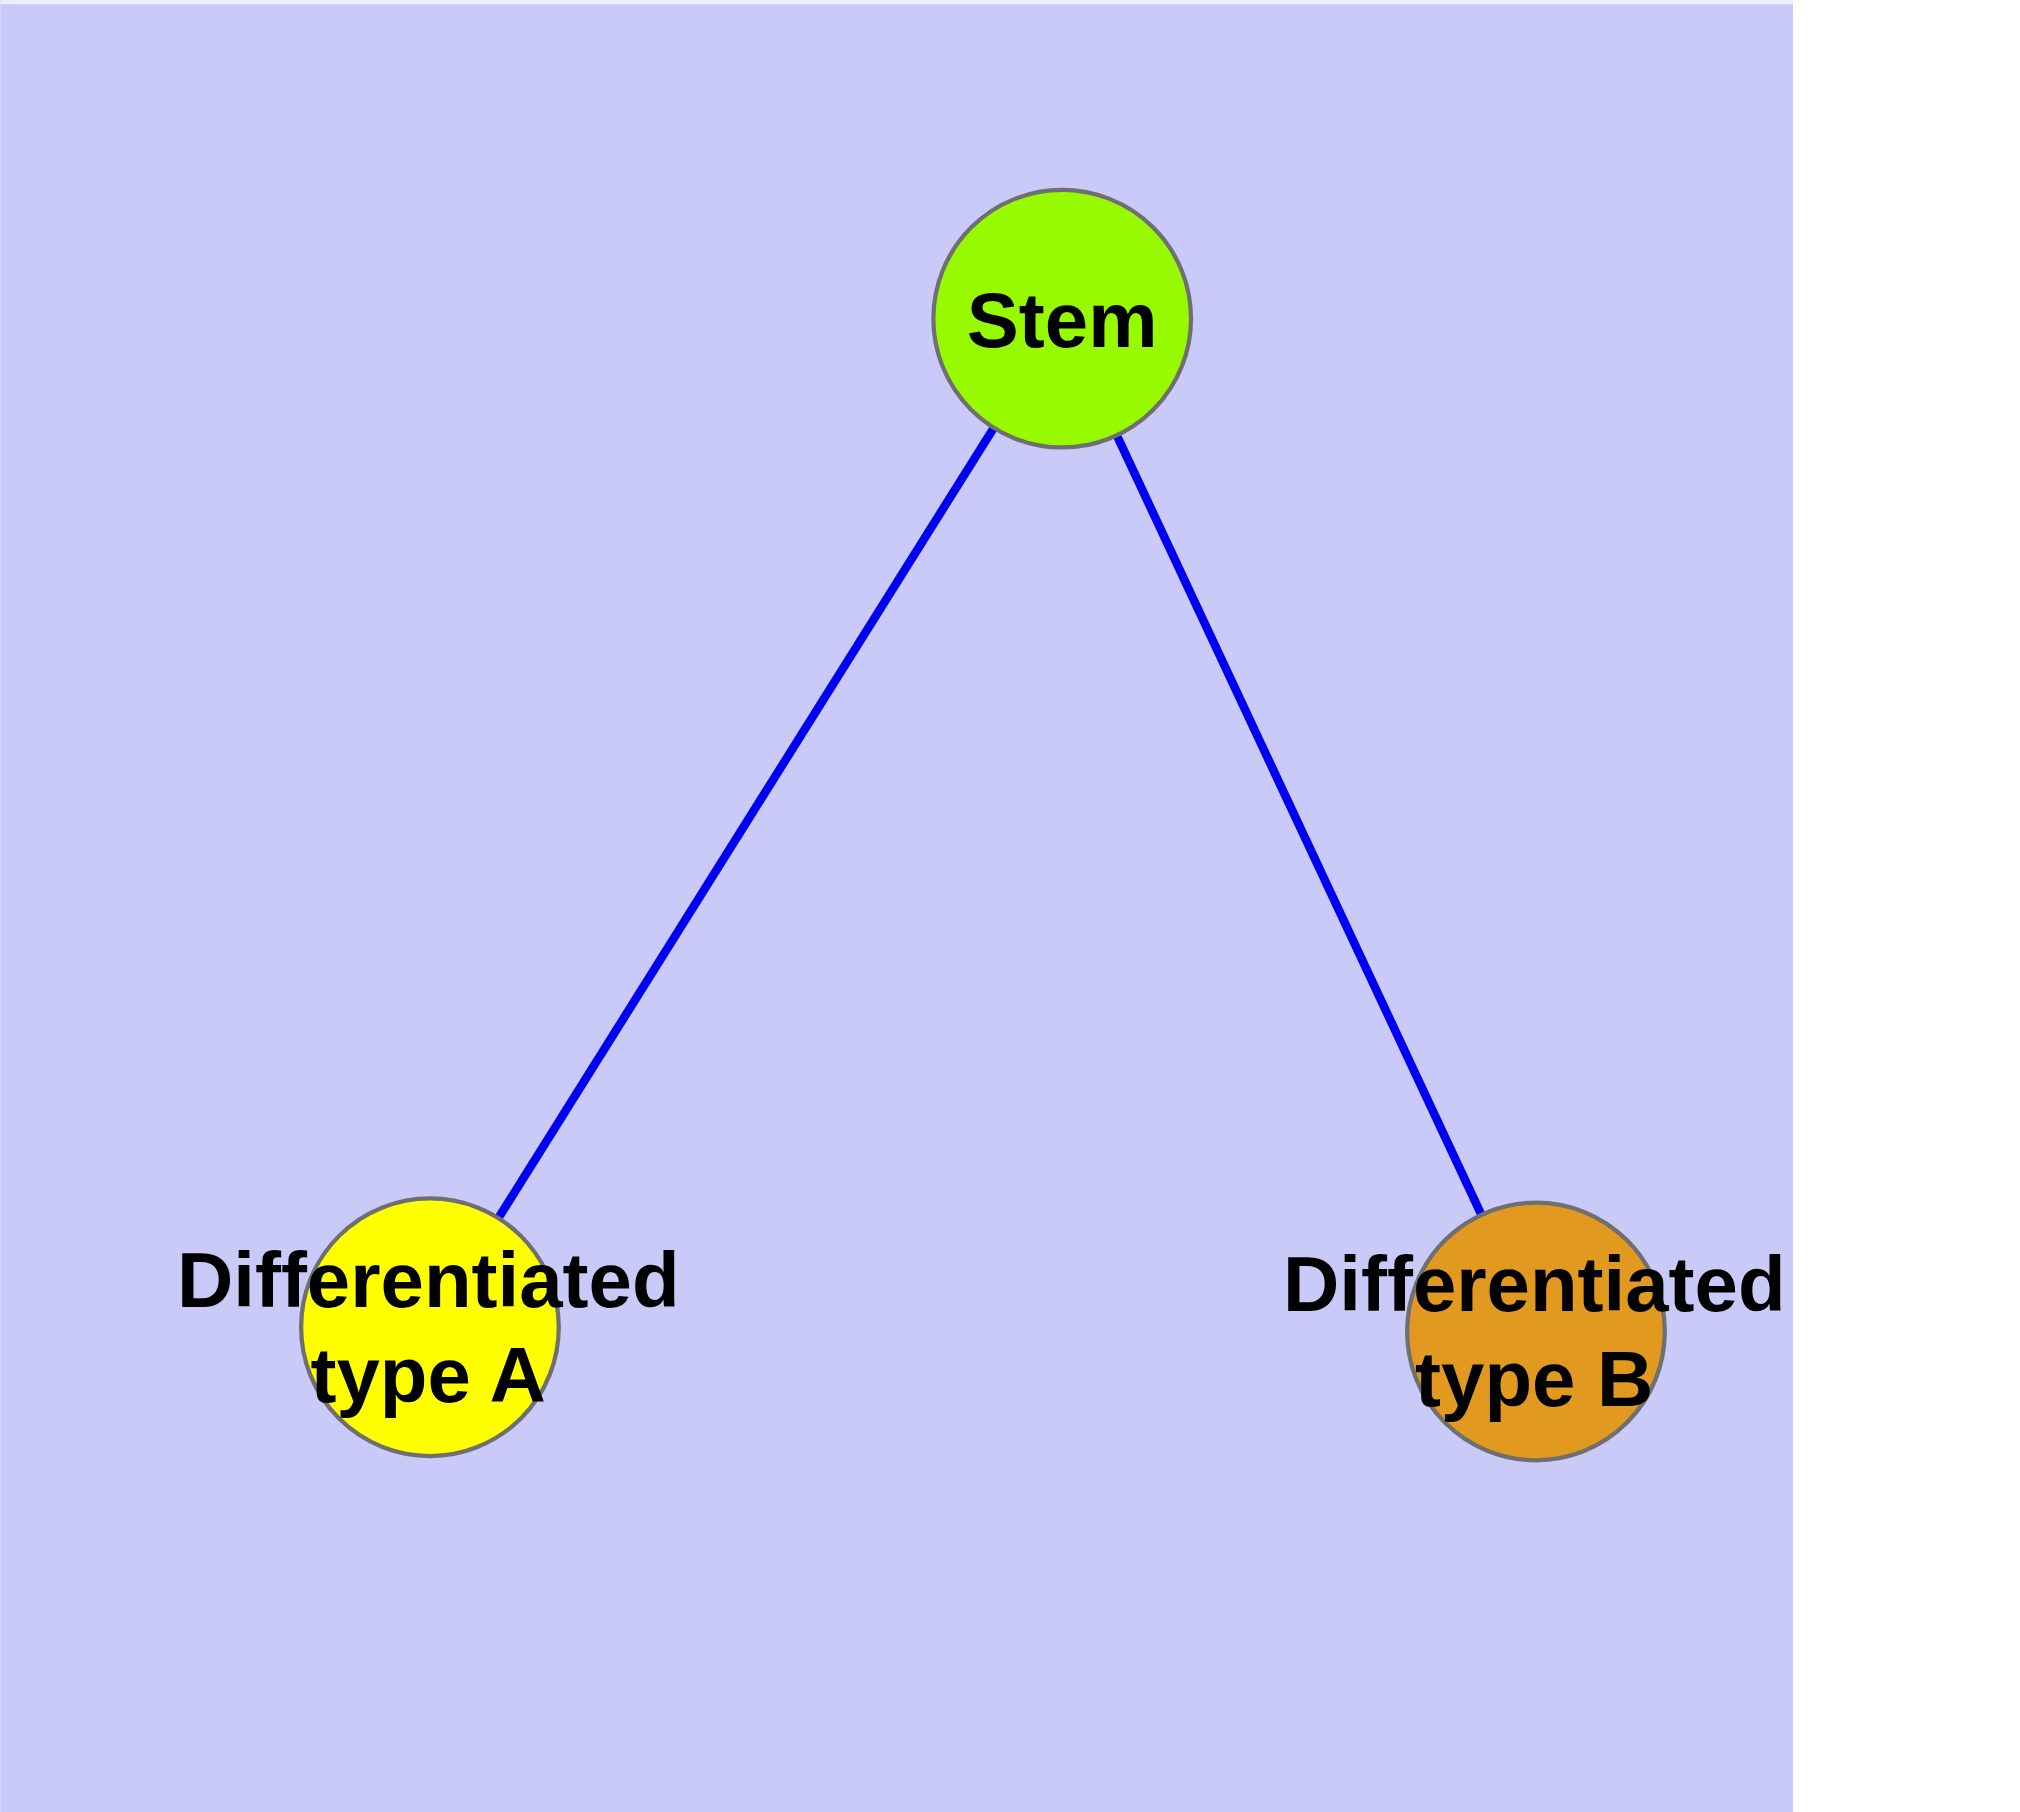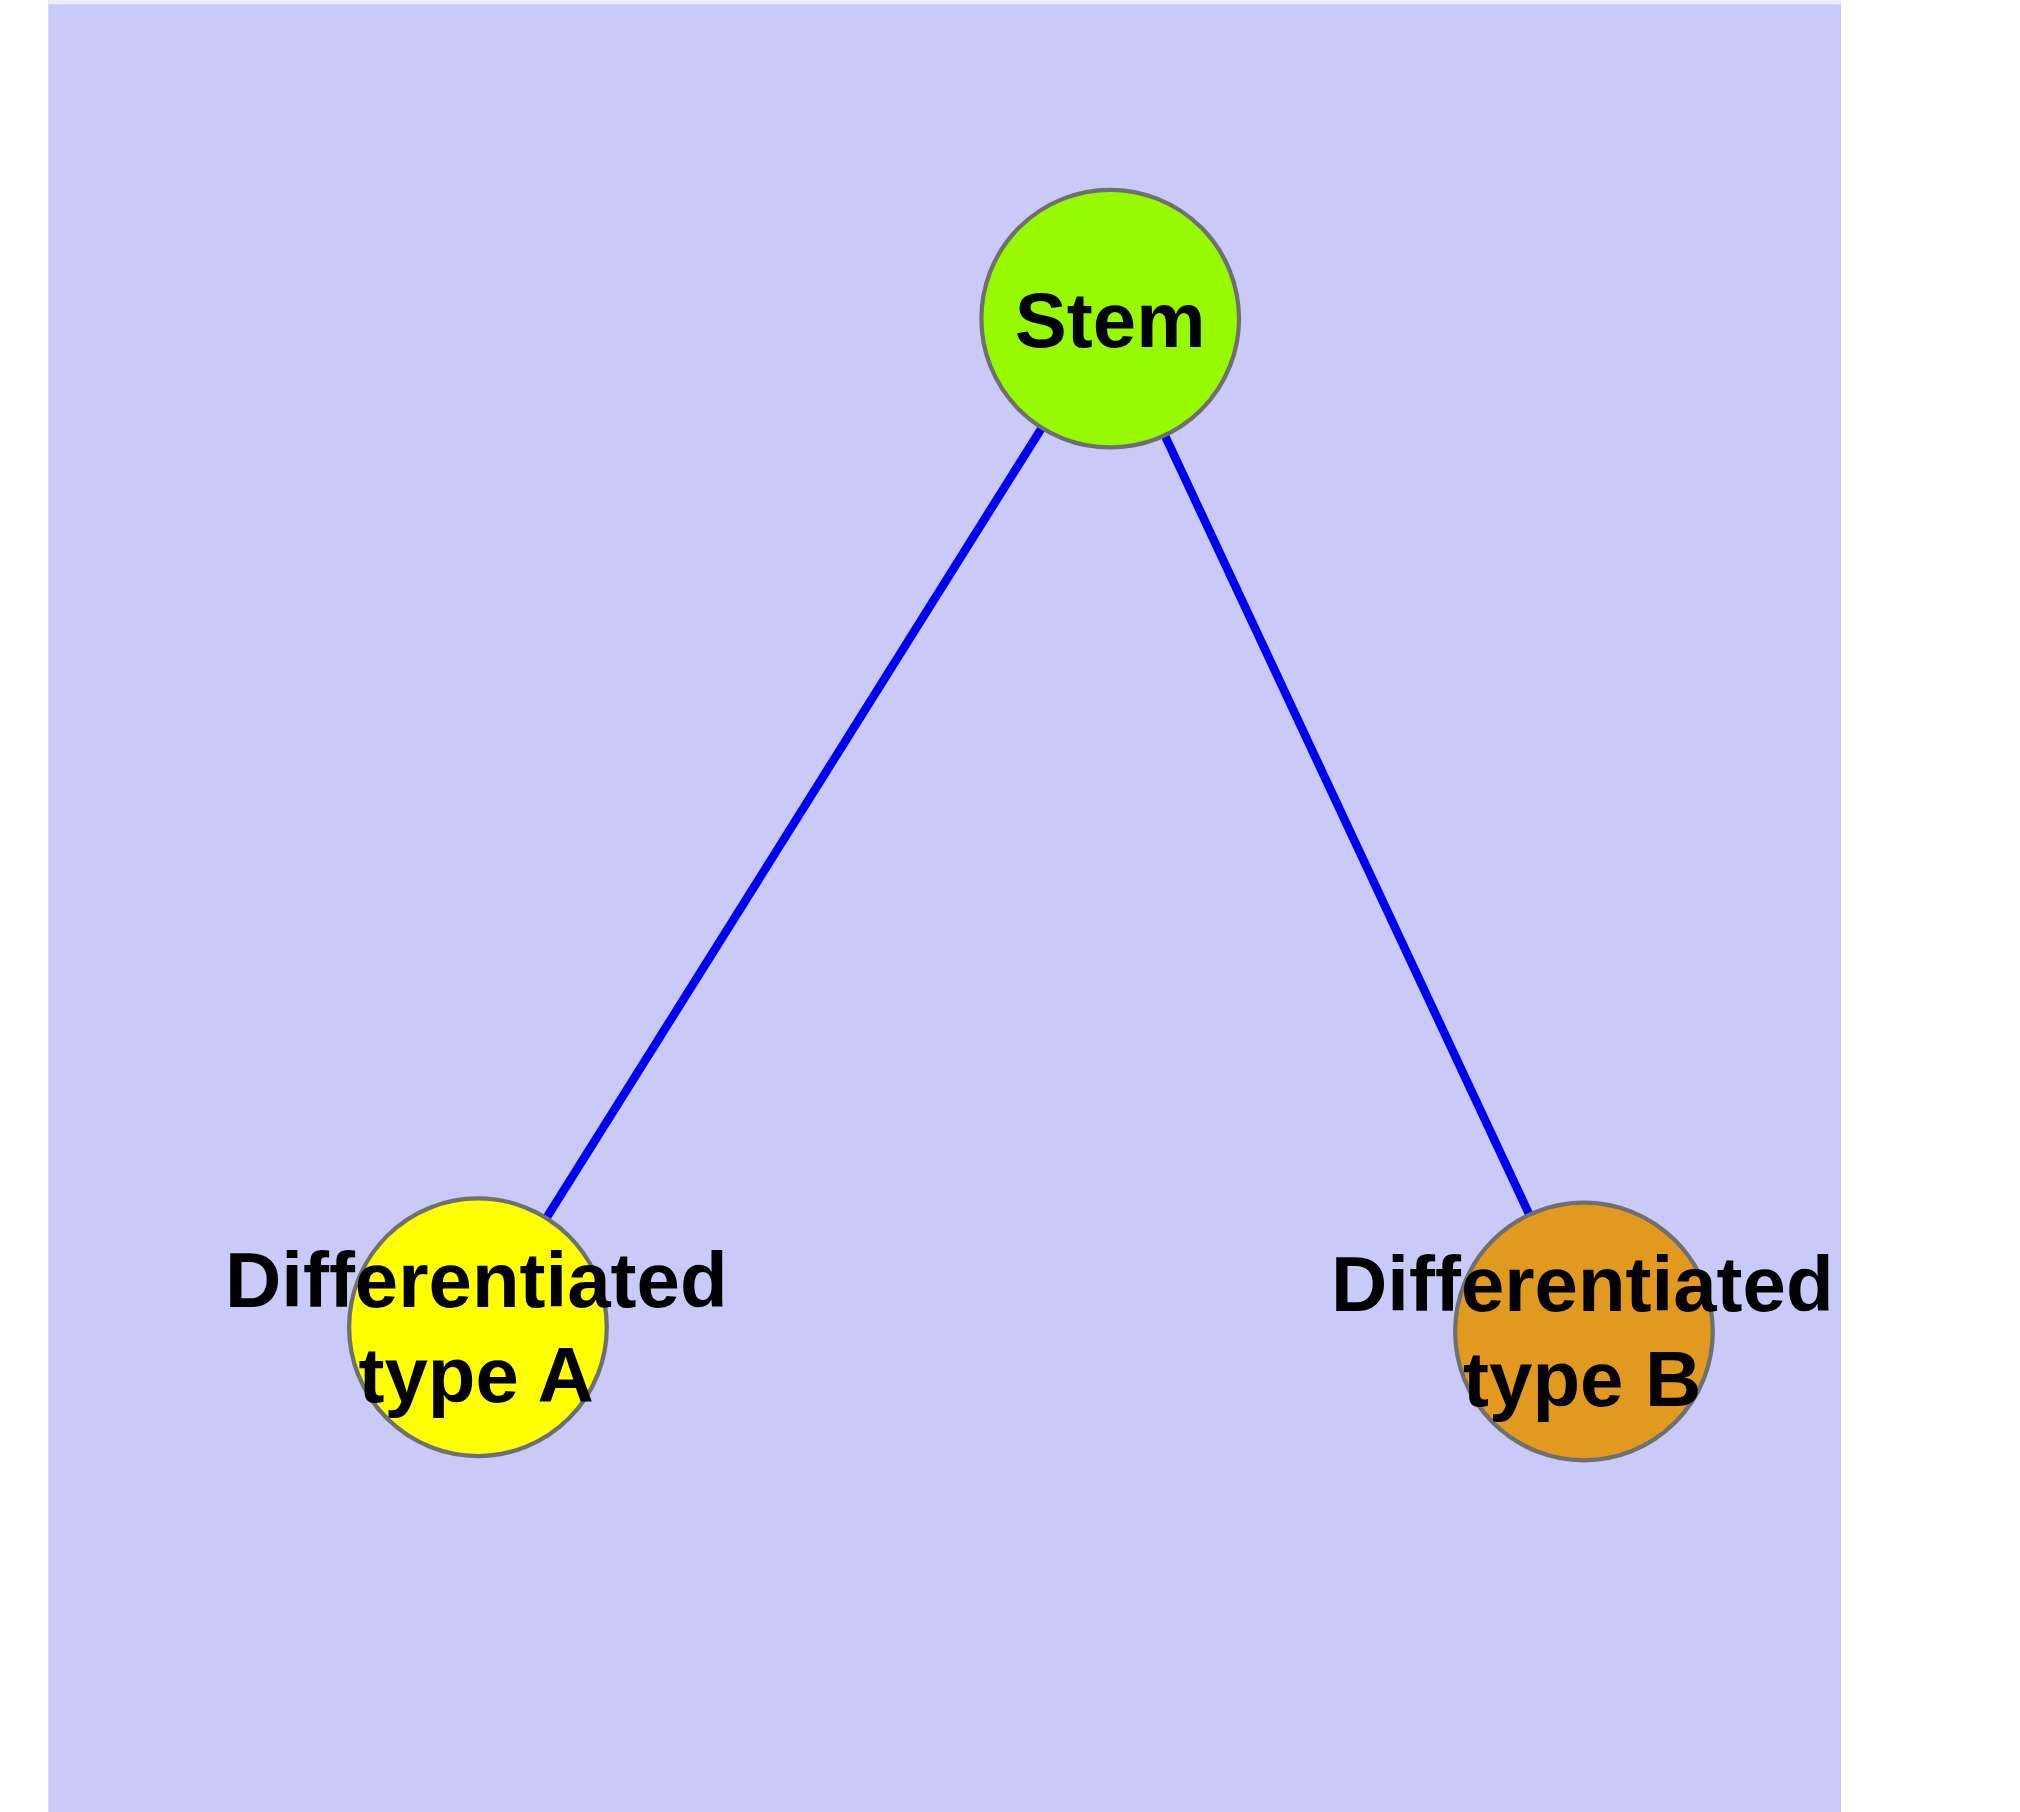--- a/index.html
+++ b/index.html
@@ -9,21 +9,20 @@
   body {
     width: 2021px;
     height: 1812px;
     font-family: "Liberation Sans", sans-serif;
   }
   .canvas {
     position: relative;
     width: 1793px;
     height: 1812px;
     overflow: hidden;
-    padding-left: 48px;
   }
   .graph-svg {
     display: block;
   }
   .edge {
     stroke-width: 10px;
     fill: none;
   }
   .node-circle {
     stroke-width: 5px;

